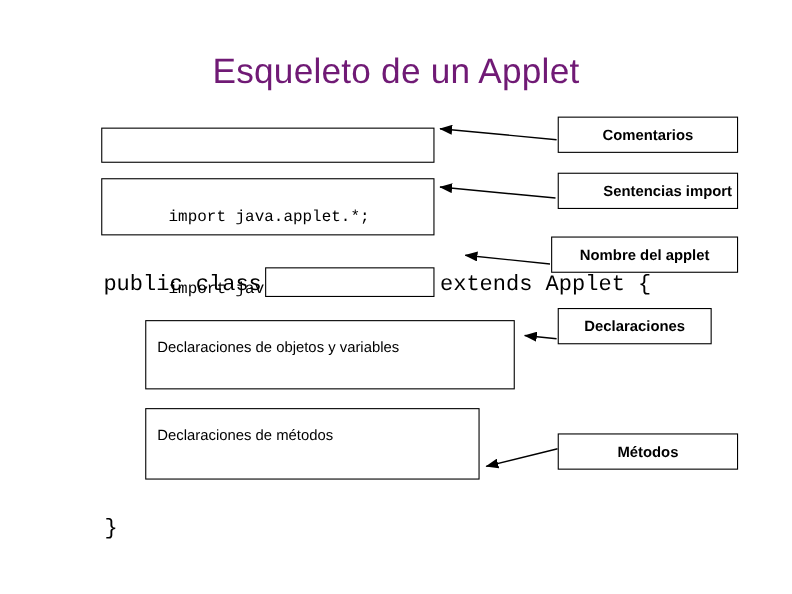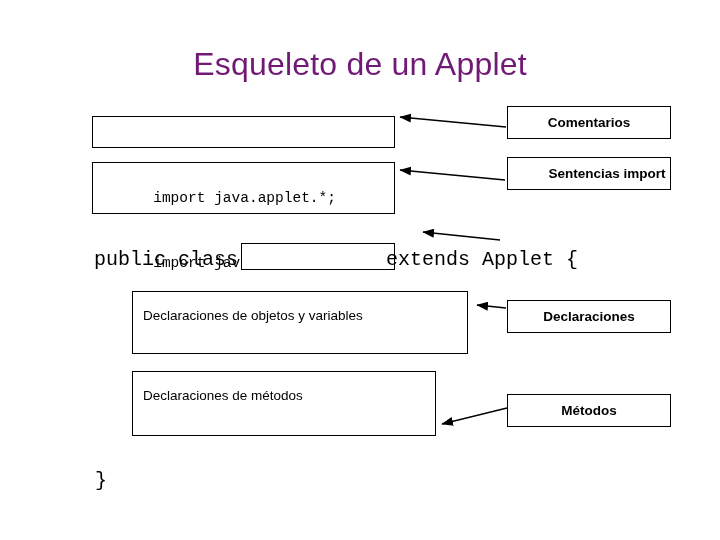--- a/index.html
+++ b/index.html
@@ -117,42 +117,45 @@
       <span>import java.awt.*;</span>
     </div>
   </div>
 
   <div class="code-abs" style="left:94px; top:248px;">public class</div>
 
   <div class="box" style="left:241px; top:243px; width:154px; height:27px;">
     <span class="code" style="display:block; padding:4px 8px;"></span>
   </div>
 
-  <div class="code-abs" style="left:386px; top:248px;">extends Applet {</div>
+  <div class="code-abs" style="left:400px; top:248px;">extends Applet {</div>
 
   <div class="text-box" style="left:132px; top:291px; width:336px; height:63px;">
     <span>Declaraciones de objetos y variables</span>
   </div>
 
   <div class="text-box" style="left:132px; top:371px; width:304px; height:65px;">
     <span>Declaraciones de métodos</span>
   </div>
 
   <div class="code-abs" style="left:95px; top:469px;">}</div>
 
   <div class="label-box" style="left:507px; top:106px; width:164px; height:33px;">
     <span>Comentarios</span>
   </div>
 
   <div class="label-box" style="left:507px; top:157px; width:164px; height:33px;padding-left:36px;">
     <span>Sentencias import</span>
   </div>
 
+  <div class="label-box" style="left:501px; top:215px; width:170px; height:33px;">
+    <span>Nombre del applet</span>
+  </div>
 
-  <div class="label-box" style="left:507px; top:300px; width:164px; height:33px;">
+  <div class="label-box" style="left:507px; top:280px; width:140px; height:33px;">
     <span>Declaraciones</span>
   </div>
 
   <div class="label-box" style="left:507px; top:394px; width:164px; height:33px;">
     <span>Métodos</span>
   </div>
 
 </div>
 
 </body></html>

